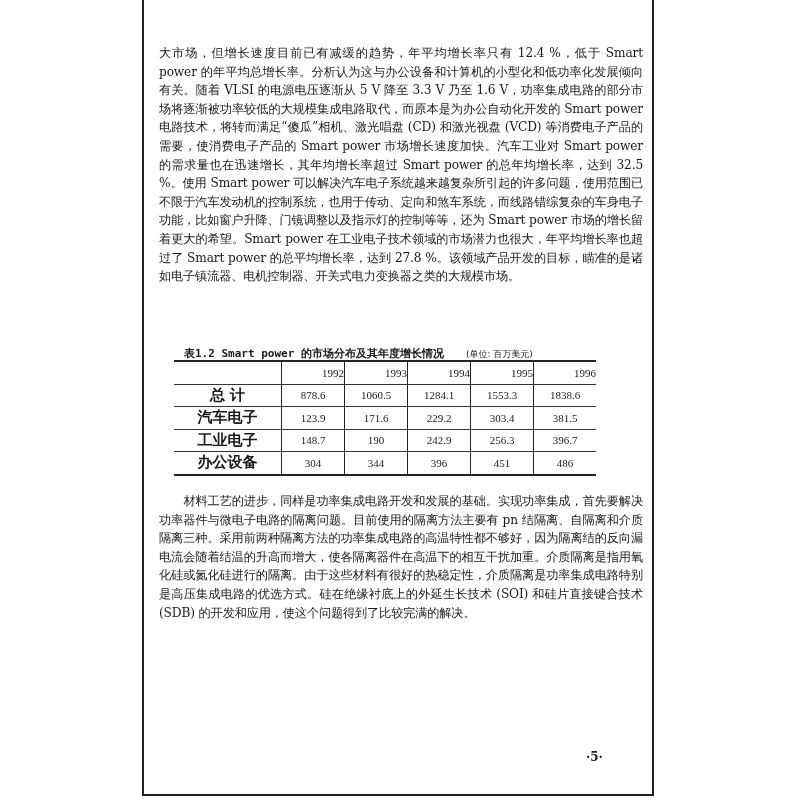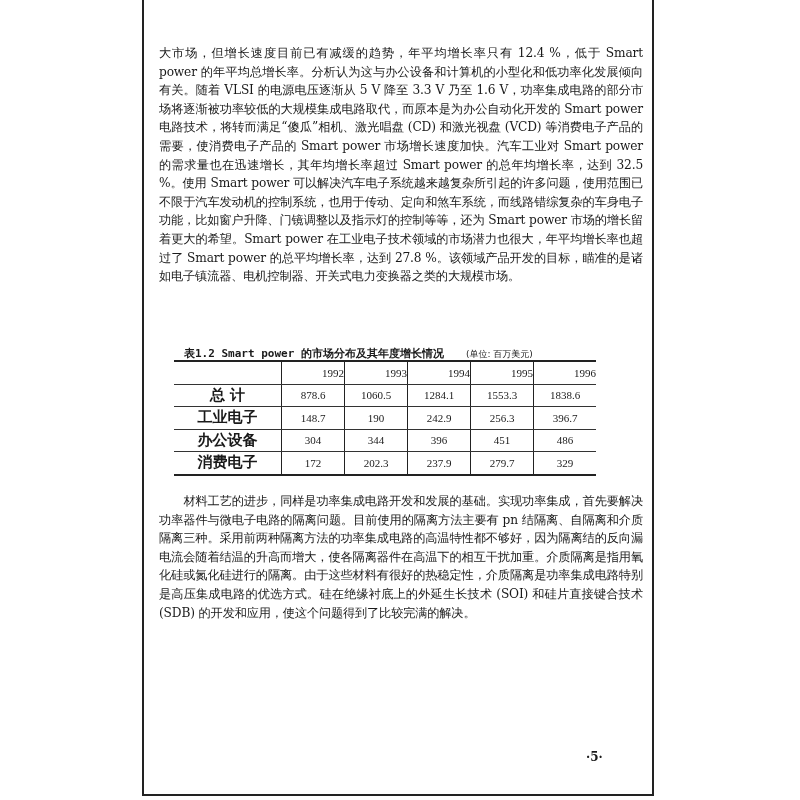--- a/index.html
+++ b/index.html
@@ -49,43 +49,43 @@
     </tr>
     <tr>
       <td class="rowlabel">总    计</td>
       <td>878.6</td>
       <td>1060.5</td>
       <td>1284.1</td>
       <td>1553.3</td>
       <td>1838.6</td>
     </tr>
     <tr>
+      <td class="rowlabel">汽车电子</td>
+      <td>123.9</td>
+      <td>171.6</td>
+      <td>229.2</td>
+      <td>303.4</td>
+      <td>381.5</td>
+    </tr>
+    <tr>
       <td class="rowlabel">工业电子</td>
       <td>148.7</td>
       <td>190</td>
       <td>242.9</td>
       <td>256.3</td>
       <td>396.7</td>
     </tr>
     <tr>
       <td class="rowlabel">办公设备</td>
       <td>304</td>
       <td>344</td>
       <td>396</td>
       <td>451</td>
       <td>486</td>
     </tr>
-    <tr>
-      <td class="rowlabel">消费电子</td>
-      <td>172</td>
-      <td>202.3</td>
-      <td>237.9</td>
-      <td>279.7</td>
-      <td>329</td>
-    </tr>
   </tbody>
     </table>
 
   <div class="text" style="top:490px;">
     <p class="indent">材料工艺的进步，同样是功率集成电路开发和发展的基础。实现功率集成，首先要解决功率器件与微电子电路的隔离问题。目前使用的隔离方法主要有 pn 结隔离、自隔离和介质隔离三种。采用前两种隔离方法的功率集成电路的高温特性都不够好，因为隔离结的反向漏电流会随着结温的升高而增大，使各隔离器件在高温下的相互干扰加重。介质隔离是指用氧化硅或氮化硅进行的隔离。由于这些材料有很好的热稳定性，介质隔离是功率集成电路特别是高压集成电路的优选方式。硅在绝缘衬底上的外延生长技术 (SOI) 和硅片直接键合技术 (SDB) 的开发和应用，使这个问题得到了比较完满的解决。</p>
   </div>
 
   <div class="pagenum">·5·</div>
 </div>
 

